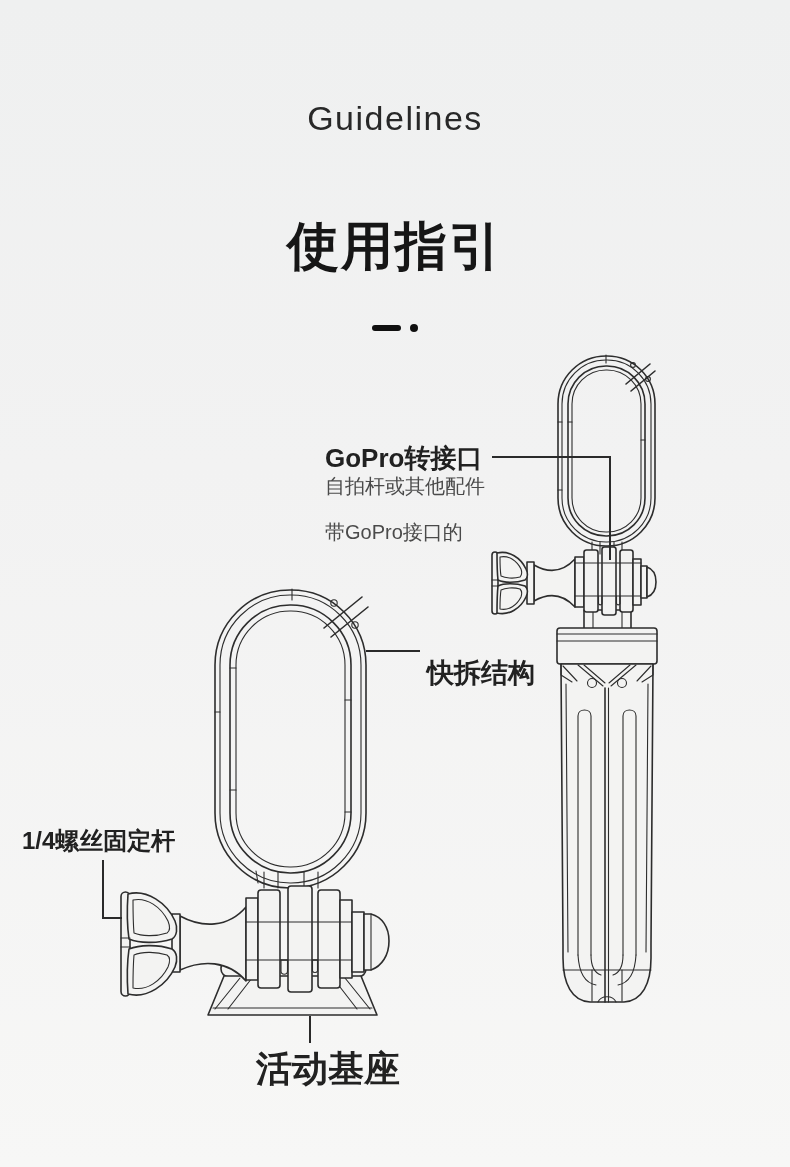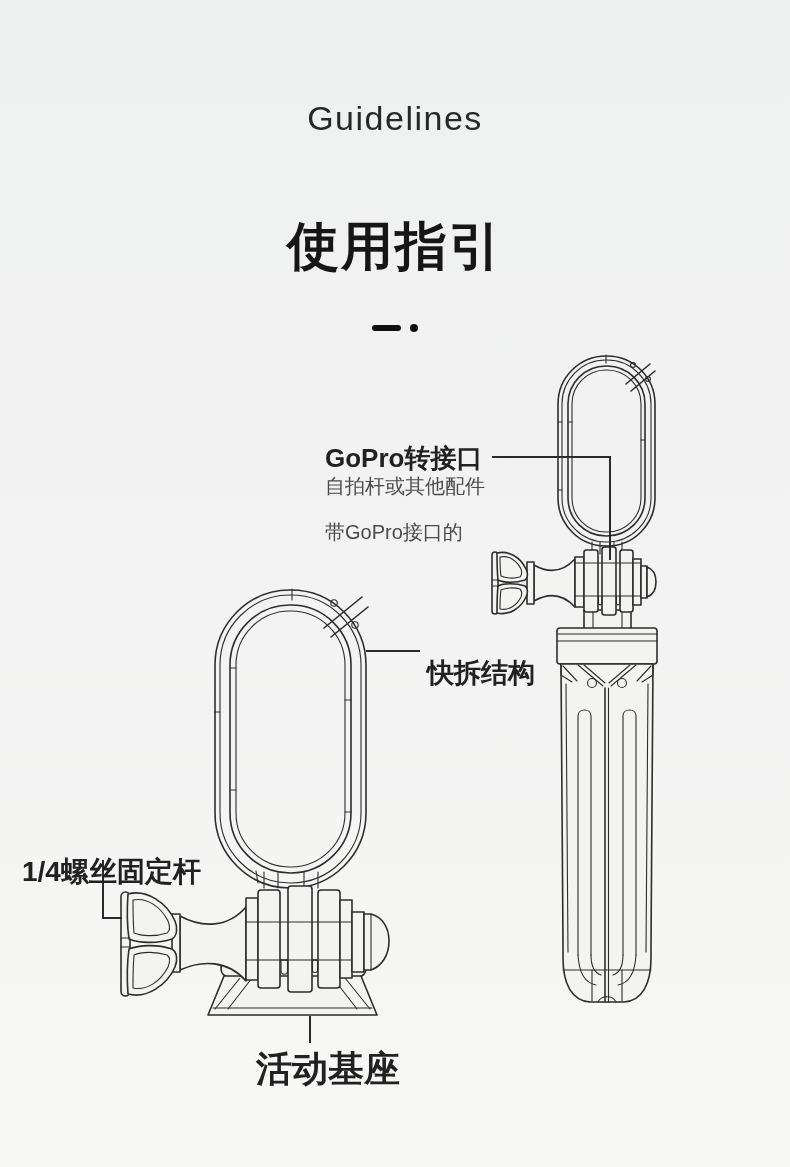--- a/index.html
+++ b/index.html
@@ -29,21 +29,21 @@
   .sep-dash{width:29px; height:6px; border-radius:3px; background:#101010;}
   .sep-dot{width:8px; height:8px; border-radius:50%; background:#101010;}
   .anno{position:absolute; color:var(--label); white-space:nowrap;}
   .anno-strong{font-weight:700;}
   .lbl-gopro{left:325px; top:441px; font-size:26px;}
   .desc-gopro{
     position:absolute; left:325px; top:475px; font-size:20px; line-height:23px;
     color:var(--muted); font-weight:400; white-space:pre-line;
   }
   .lbl-quick{left:427px; top:635px; font-size:27px;margin-top:20px;}
-  .lbl-screw{left:22px; top:853px; font-size:28px;}
+  .lbl-screw{left:22px; top:825px; font-size:24px;}
   .lbl-base{left:256px; top:1045px; font-size:36px;}
   svg.art{position:absolute; left:0; top:0;}
   .ln{fill:none; stroke:var(--ink); stroke-width:1.6; stroke-linecap:round; stroke-linejoin:round;}
   .thin{fill:none; stroke:var(--ink); stroke-width:1.1; stroke-linecap:round; stroke-linejoin:round;}
   .fl{fill:var(--paper); stroke:var(--ink); stroke-width:1.6; stroke-linejoin:round;}
   .leader{fill:none; stroke:var(--leader); stroke-width:2;}
 </style>
 </head>
 <body>
 

